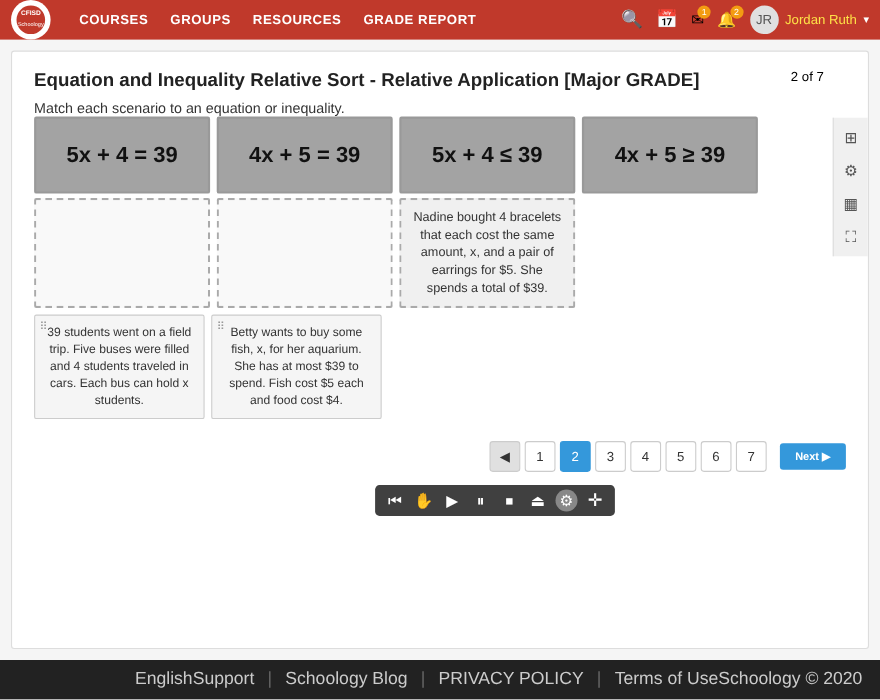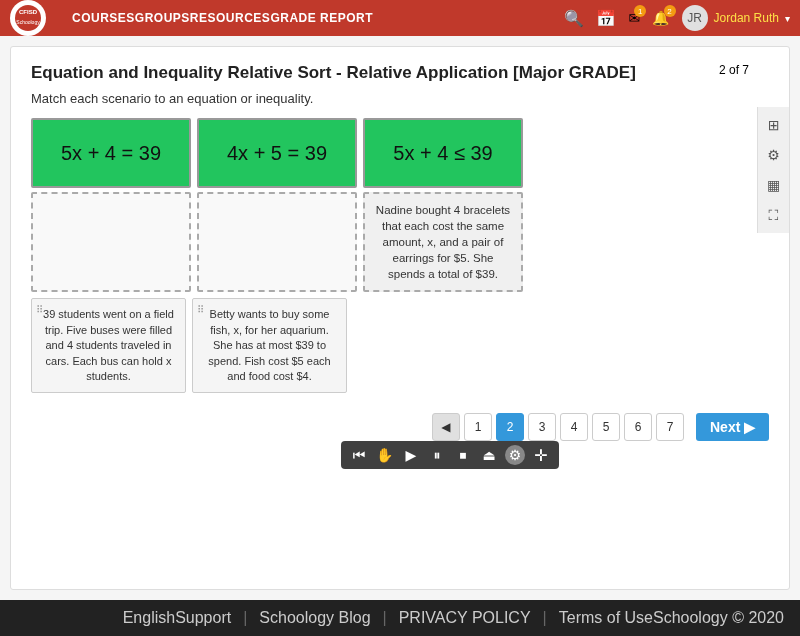--- a/index.html
+++ b/index.html
@@ -24,20 +24,21 @@
       height: 36px;
       background: #fff;
       border-radius: 50%;
       display: flex;
       align-items: center;
       justify-content: center;
       margin-right: 6px;
     }
     .nav-links {
       display: flex;
+      gap: 20px;
       flex: 1;
     }
     .nav-link {
       color: #fff;
       font-size: 12px;
       font-weight: bold;
       cursor: pointer;
       text-transform: uppercase;
       letter-spacing: 0.5px;
     }
@@ -147,39 +148,38 @@
     }
     .page-title {
       font-size: 17px;
       font-weight: bold;
       color: #222;
       margin-bottom: 8px;
     }
     .instruction {
       font-size: 13px;
       color: #333;
-      margin-bottom: 12px;
     }
 
     
     .equation-row {
       display: flex;
       gap: 0;
       margin-bottom: 4px;
     }
     .eq-card {
       border: 2px solid #999;
-      background: #22c55e;
+      background: #a3a3a3;
       width: 160px;
       height: 70px;
       display: flex;
       align-items: center;
       justify-content: center;
       font-size: 20px;
-      font-weight: normal;
+      font-weight: bold;
       color: #111;
       margin-right: 6px;
       border-radius: 2px;
     }
 
     
     .drop-row {
       display: flex;
       gap: 6px;
       margin-bottom: 6px;
@@ -295,21 +295,21 @@
     }
     .page-btn.prev {
       background: #e0e0e0;
     }
     .next-btn {
       background: #3498db;
       color: #fff;
       border: none;
       padding: 6px 14px;
       border-radius: 3px;
-      font-size: 14px;
+      font-size: 10px;
       font-weight: bold;
       cursor: pointer;
       margin-left: 8px;
     }
 
     
     .footer {
       background: #222;
       color: #ccc;
       height: 36px;
@@ -383,20 +383,23 @@
 
     <div class="equation-row">
       <div class="eq-card">
         <span>5x + 4 = 39</span>
       </div>
       <div class="eq-card">
         <span>4x + 5 = 39</span>
       </div>
       <div class="eq-card">
         <span>5x + 4 ≤ 39</span>
+      </div>
+      <div class="eq-card">
+        <span>4x + 5 ≥ 39</span>
       </div>
     </div>
 
     <div class="drop-row">
       <div class="drop-zone">
       </div>
       <div class="drop-zone">
       </div>
       <div class="drop-zone filled">
         <span>Nadine bought 4 bracelets that each cost the same amount, x, and a pair of earrings for $5. She spends a total of $39.</span>

